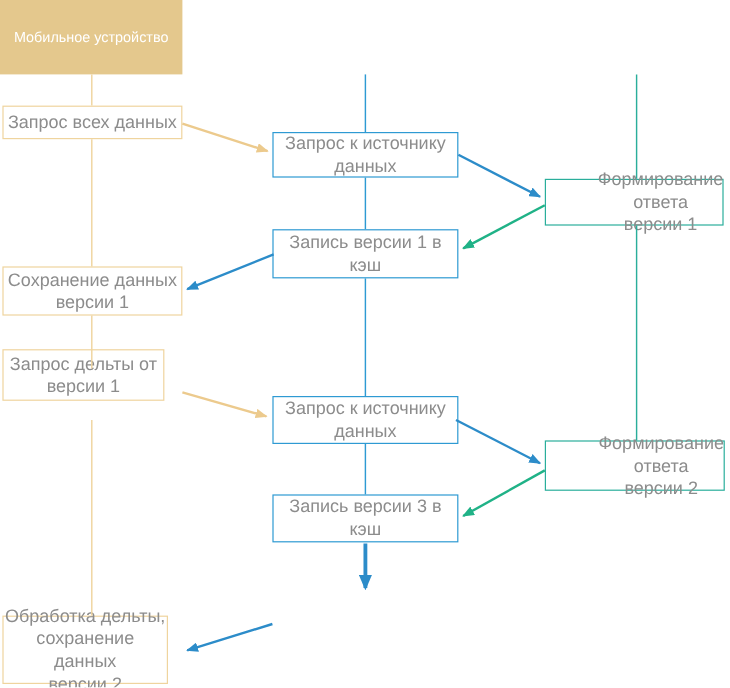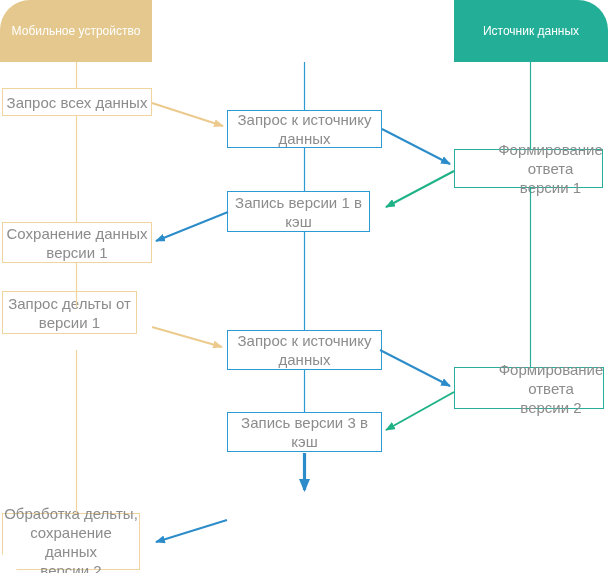--- a/index.html
+++ b/index.html
@@ -1,19 +1,18 @@
 <!DOCTYPE html>
 <html lang="ru" style="--mobile-header-bg: #E4C88D; --mobile-border: #EFD49E; --mobile-arrow: #ECCA8D; --server-header-bg: #2288C8; --server-border: #2E9AD3; --server-arrow: #2C8CC9; --source-header-bg: #22AE97; --source-border: #2AAE9B; --source-arrow: #20B287; --node-text: #8C8C8C; --header-text: #FFFFFF;"><head>
 <meta charset="utf-8">
 <style>
   html,body{margin:0;padding:0;background:#ffffff;}
   .stage{
     position:relative;width:608px;height:573px;background:#ffffff;overflow:hidden;
     font-family:"Liberation Sans","DejaVu Sans",sans-serif;
-    border-radius:30px;
   }
   .hdr{
     position:absolute;display:flex;align-items:center;justify-content:center;
     text-align:center;color:var(--header-text,#ffffff);
     font-size:12px;line-height:19px;white-space:pre-line;
   }
   .hdr.tan {background:var(--mobile-header-bg,#E4C88D);}
   .hdr.blue{background:var(--server-header-bg,#2288C8);}
   .hdr.teal{background:var(--source-header-bg,#22AE97);}
   .node{
@@ -35,28 +34,27 @@
   .ah-tan  {fill:var(--mobile-arrow,#ECCA8D);}
   .ah-blue {fill:var(--server-arrow,#2C8CC9);}
   .ah-green{fill:var(--source-arrow,#20B287);}
 </style>
 </head>
 <body>
 
 <div class="stage">
 
   <div class="hdr tan" style="left:0;top:0;width:152px;height:62px">Мобильное устройство</div>
-  <div class="hdr teal" style="left:454px;top:0;width:154px;height:62px">Источник данных</div>
 
   <div class="node tan" style="left:2px;top:88px;width:150px;height:28px">Запрос всех данных</div>
   <div class="node blue" style="left:227px;top:110px;width:155px;height:38px">Запрос к источнику
 данных</div>
   <div class="node teal" style="left:454px;top:149px;width:149px;height:39px">Формирование ответа
 версии 1</div>
-  <div class="node blue" style="left:227px;top:191px;width:143px;height:41px">Запись версии 1 в кэш</div>
+  <div class="node blue" style="left:227px;top:191px;width:155px;height:41px">Запись версии 1 в кэш</div>
   <div class="node tan" style="left:2px;top:222px;width:150px;height:41px">Сохранение данных
 версии 1</div>
   <div class="node tan" style="left:2px;top:291px;width:135px;height:43px">Запрос дельты от
 версии 1</div>
   <div class="node blue" style="left:227px;top:330px;width:155px;height:40px">Запрос к источнику
 данных</div>
   <div class="node teal" style="left:454px;top:367px;width:150px;height:42px">Формирование ответа
 версии 2</div>
   <div class="node blue" style="left:227px;top:412px;width:155px;height:40px">Запись версии 3 в кэш</div>
   <div class="node tan" style="left:2px;top:513px;width:138px;height:57px">Обработка дельты,

